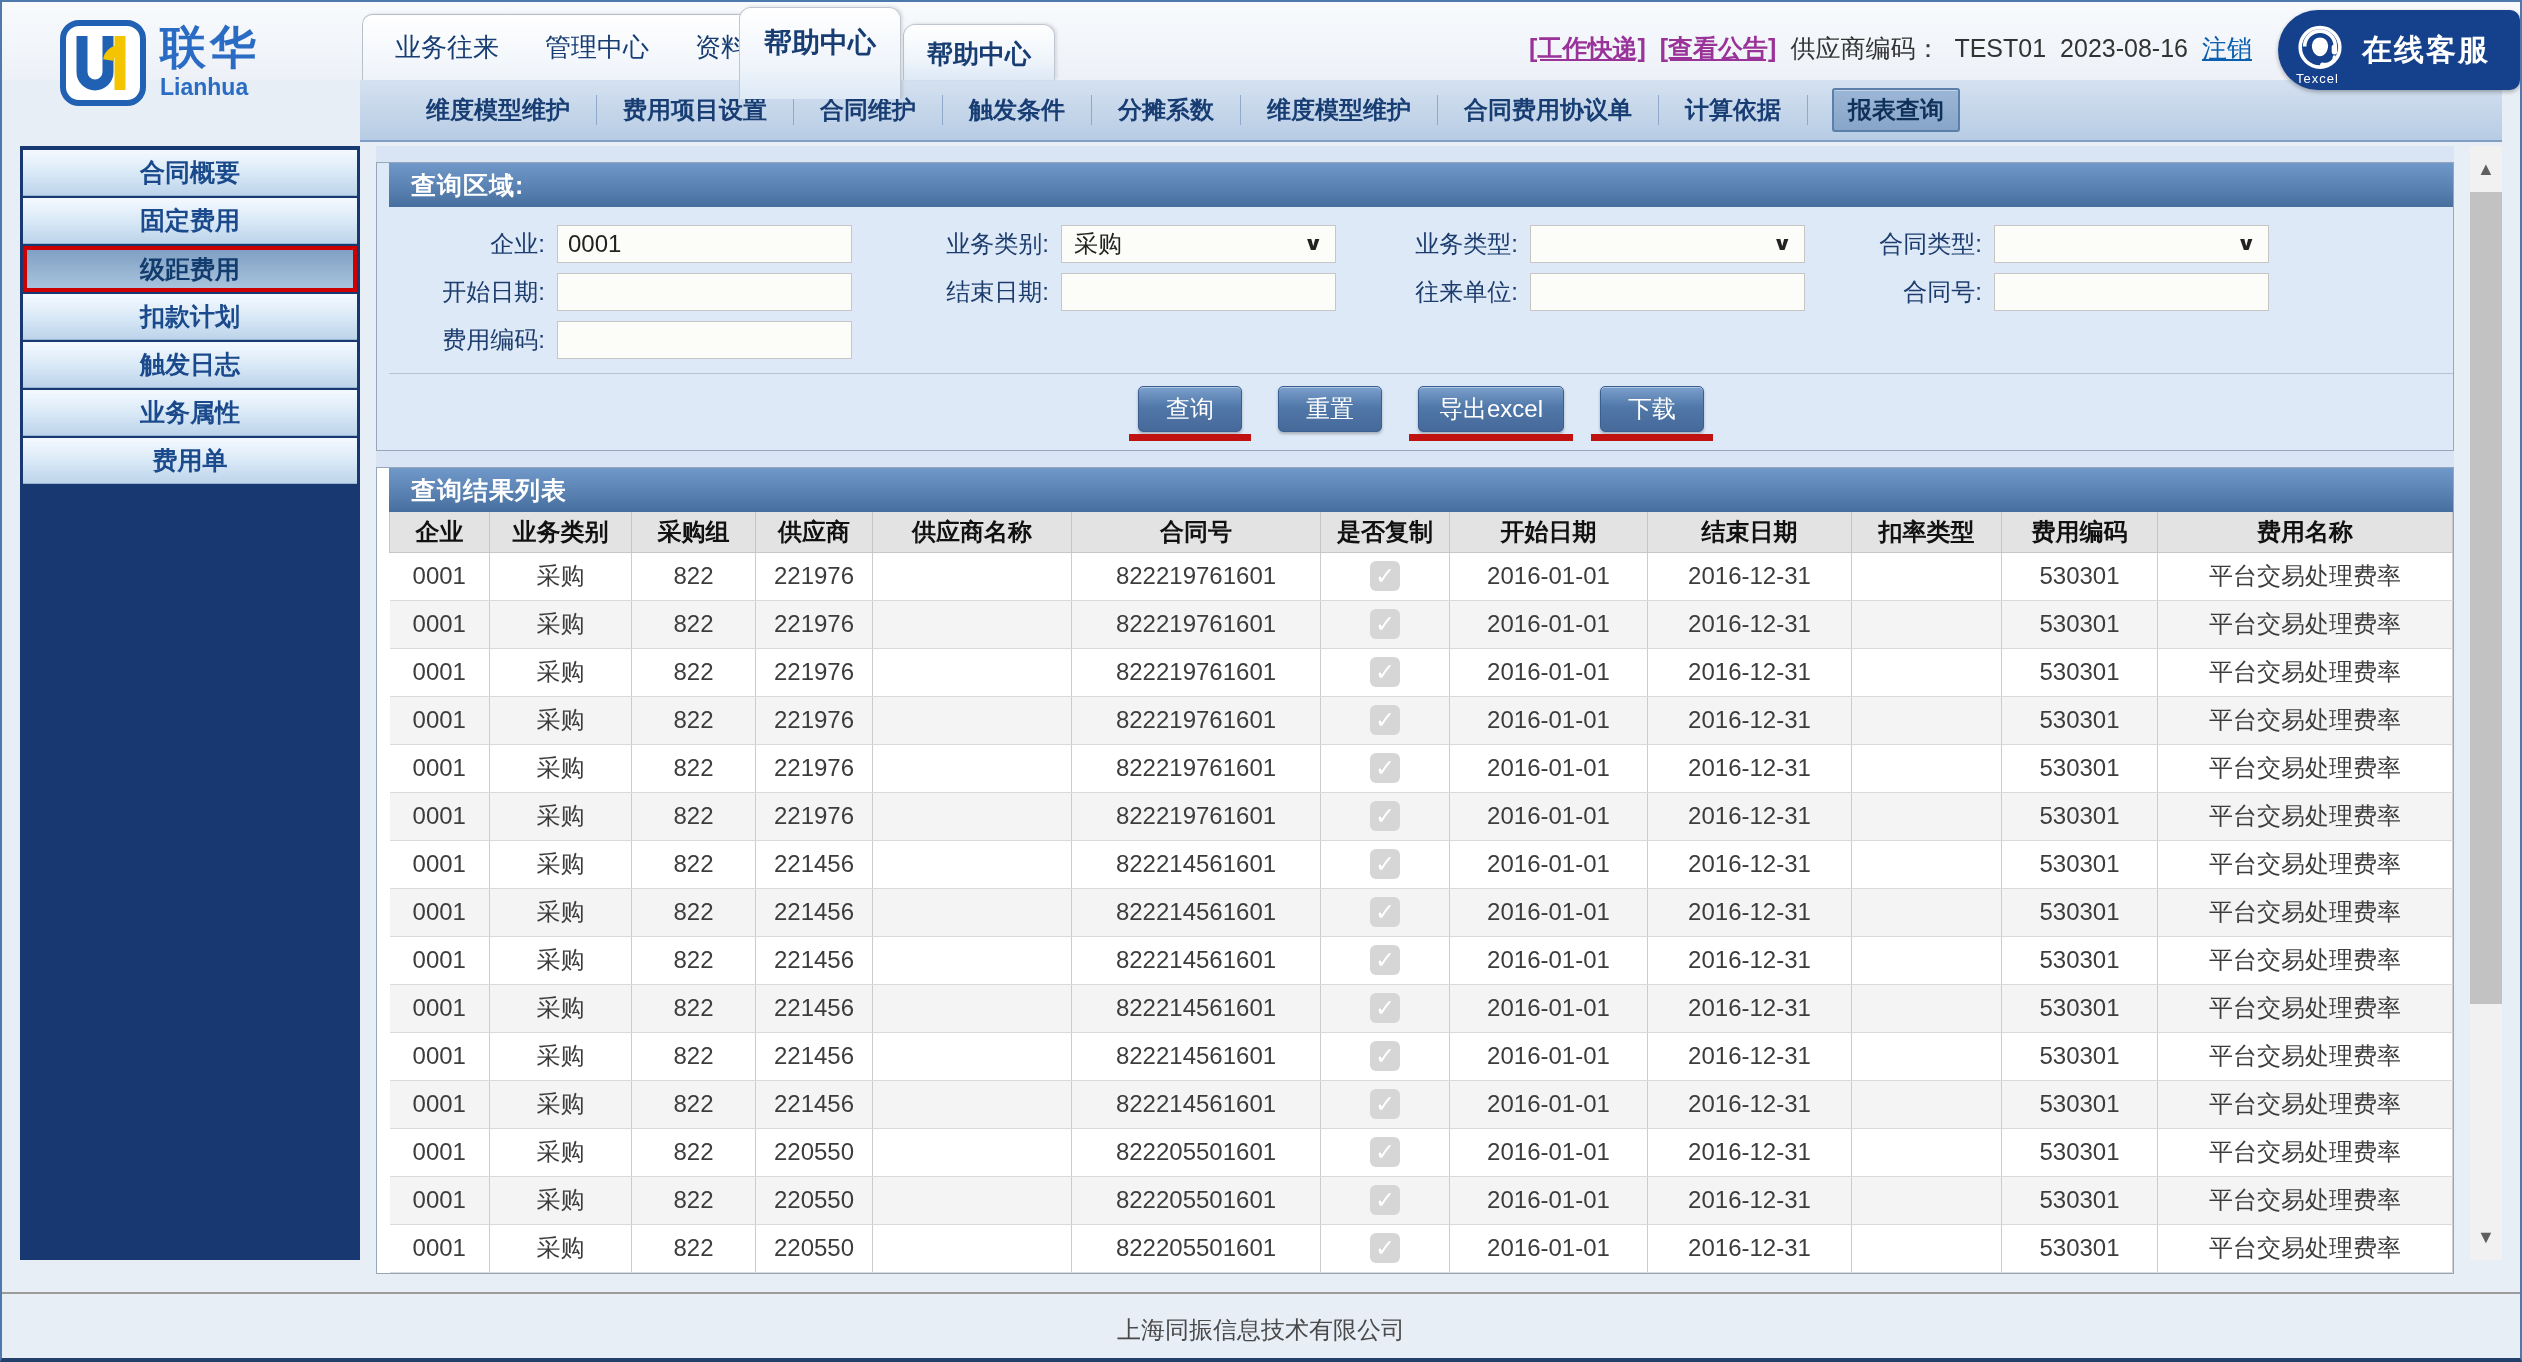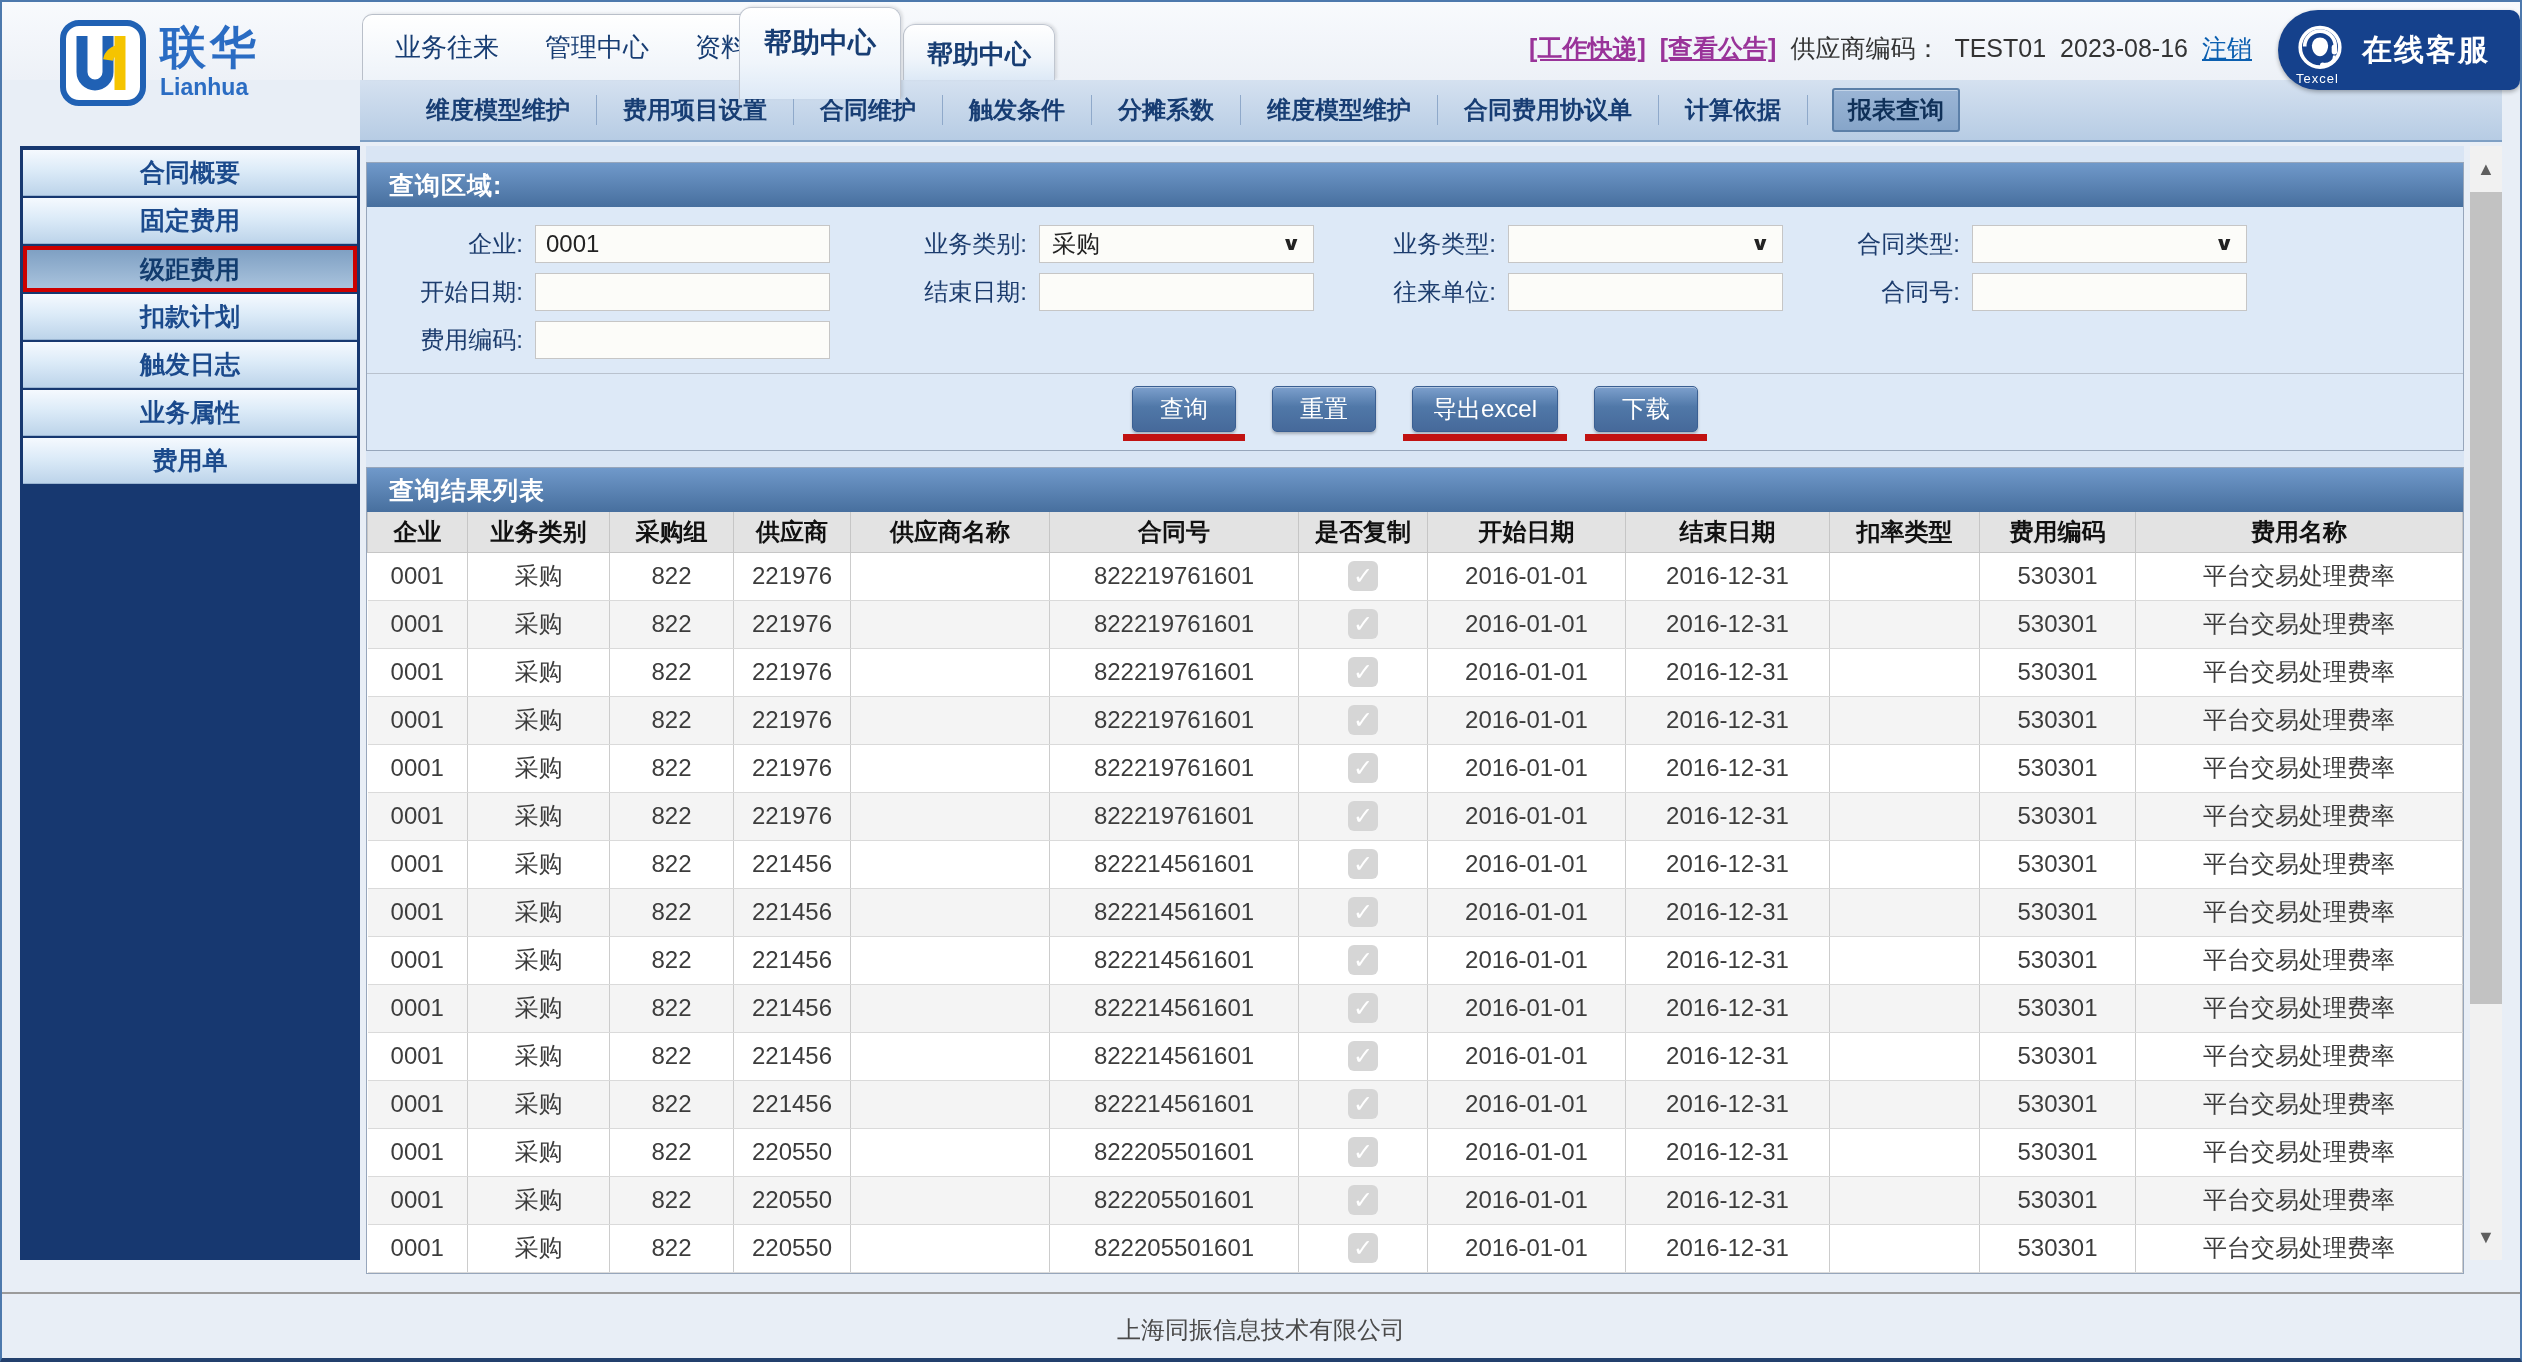--- a/index.html
+++ b/index.html
@@ -42,32 +42,32 @@
   
   .subtabs { height:62px; margin-left:358px; margin-right:18px; background:linear-gradient(#d5e1f0,#b7cce4);
              border-bottom:2px solid #7fa0c4; display:flex; align-items:center; padding-left:40px; }
   .subtab { font-size:24px; font-weight:bold; color:#173d73; padding:0 26px; border-right:1px solid #8fa9ca;
             line-height:30px; cursor:pointer; white-space:nowrap; }
   .subtab:last-child { border-right:none; }
   .subtab.active { background:linear-gradient(#9cb6d6,#86a5c9); border:2px solid #5b7fa8; border-radius:3px;
                    padding:5px 14px; margin-left:24px; color:#0f3058; box-shadow:inset 0 1px 0 #c3d4e8; }
 
   
-  .main { display:flex; align-items:flex-start; gap:6px; padding:4px 18px 0 18px; }
+  .main { display:flex; align-items:flex-start; gap:16px; padding:4px 18px 0 18px; }
   .sidebar { width:340px; height:1114px; background:#173870; padding:4px 3px; flex:none; }
   .side-item { height:46px; margin-bottom:2px; display:flex; align-items:center; justify-content:center;
                font-size:25px; font-weight:bold; color:#1b4a8c; cursor:pointer;
                background:linear-gradient(#f5f9fe 0%,#dcebf8 45%,#bdd4ea 100%);
                border-bottom:1px solid #9ab5d2; }
   .side-item.selected { background:linear-gradient(#7fa0c3,#a9c3dd); border:4px solid #cc0000; color:#123c6e; }
 
   .content { flex:1; height:1114px; background:#d9e5f4; border-bottom:2px solid #9ab8dc; }
 
   
-  .panel { border:1px solid #97a6bb; background:#dde9f7; margin-top:16px; }
+  .panel { border:1px solid #97a6bb; background:#dde9f7; margin-top:16px;padding-left:12px; }
   .panel:first-child { margin-top:16px; }
   .panel-header { height:44px; background:linear-gradient(#7099ca,#476f9e); color:#fff; font-size:25px;
                   font-weight:bold; display:flex; align-items:center; padding-left:22px; letter-spacing:1px; }
 
   
   .qgrid { display:grid; grid-template-columns:150px 295px 185px 275px 170px 275px 165px 275px;
            column-gap:12px; row-gap:10px; align-items:center; padding:18px 0 14px 6px; }
   .qlabel { text-align:right; font-size:24px; color:#1c3c6d; white-space:nowrap; }
   .qinput { height:38px; width:100%; border:1px solid #c6c6c6; background:#fcfcf9; font-size:24px;
             padding:0 10px; color:#222; font-family:inherit; }

